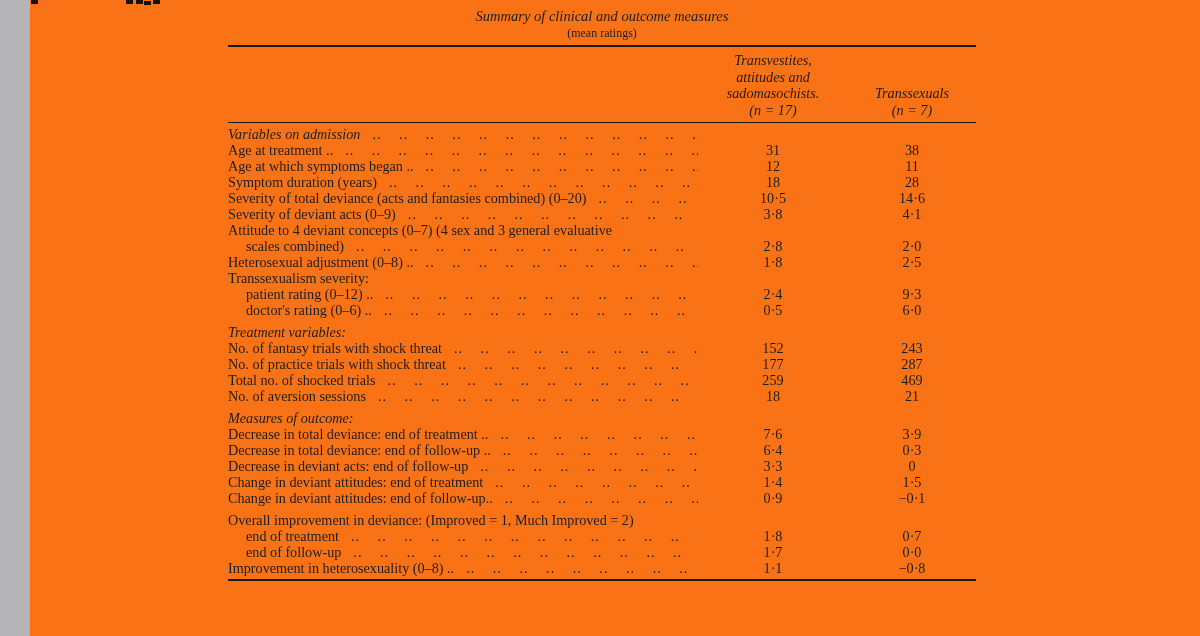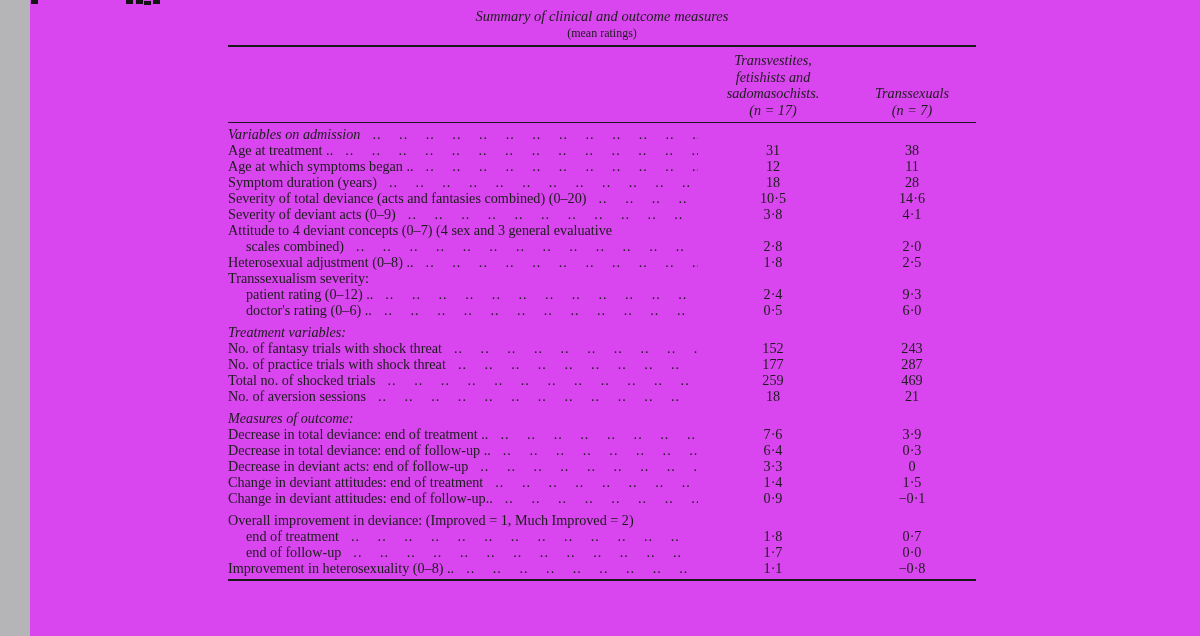--- a/index.html
+++ b/index.html
@@ -1,18 +1,18 @@
 <!DOCTYPE html>
 <html><head>
 <meta charset="utf-8">
 <style>
   html,body{margin:0;padding:0;background:#e9e9e9;}
   .screen{
     position:relative;width:1200px;height:636px;overflow:hidden;
-    background:#d946ef;color:#1c1c1c;
+    background:#f97316;color:#1c1c1c;
     font-family:"Liberation Serif","DejaVu Serif",serif;
   }
   .left-strip{position:absolute;left:0;top:0;width:30px;height:636px;background:#b5b5b7;}
   .crop-frag{position:absolute;left:126px;top:0;width:7px;height:4px;background:#141414;
     box-shadow:10px 0 0 #141414,18px 1px 0 #141414,27px 0 0 #141414,-95px 0 0 #141414;}
   .table-wrap{position:absolute;left:228px;top:8px;width:748px;}
   .title1{text-align:center;font-style:italic;font-size:14.5px;line-height:17px;}
   .title2{text-align:center;font-size:12px;line-height:16px;}
   .rule{border:none;border-top:2px solid #1a1a1a;margin:0;}
   .rule.top{margin-top:4px;}
@@ -48,21 +48,21 @@
   <div class="table-wrap">
     <div class="title1">Summary of clinical and outcome measures</div>
     <div class="title2">(mean ratings)</div>
 
     <hr class="rule top">
 
     <div class="header-grid">
       <div></div>
       <div class="hdr-cell">
           <div>Transvestites,</div>
-          <div>fetishists and</div>
+          <div>attitudes and</div>
           <div>sadomasochists.</div>
           <div>(n = 17)</div>
         </div>
       <div class="hdr-cell">
           <div>Transsexuals</div>
           <div>(n = 7)</div>
         </div>
     </div>
 
     <hr class="rule mid">

